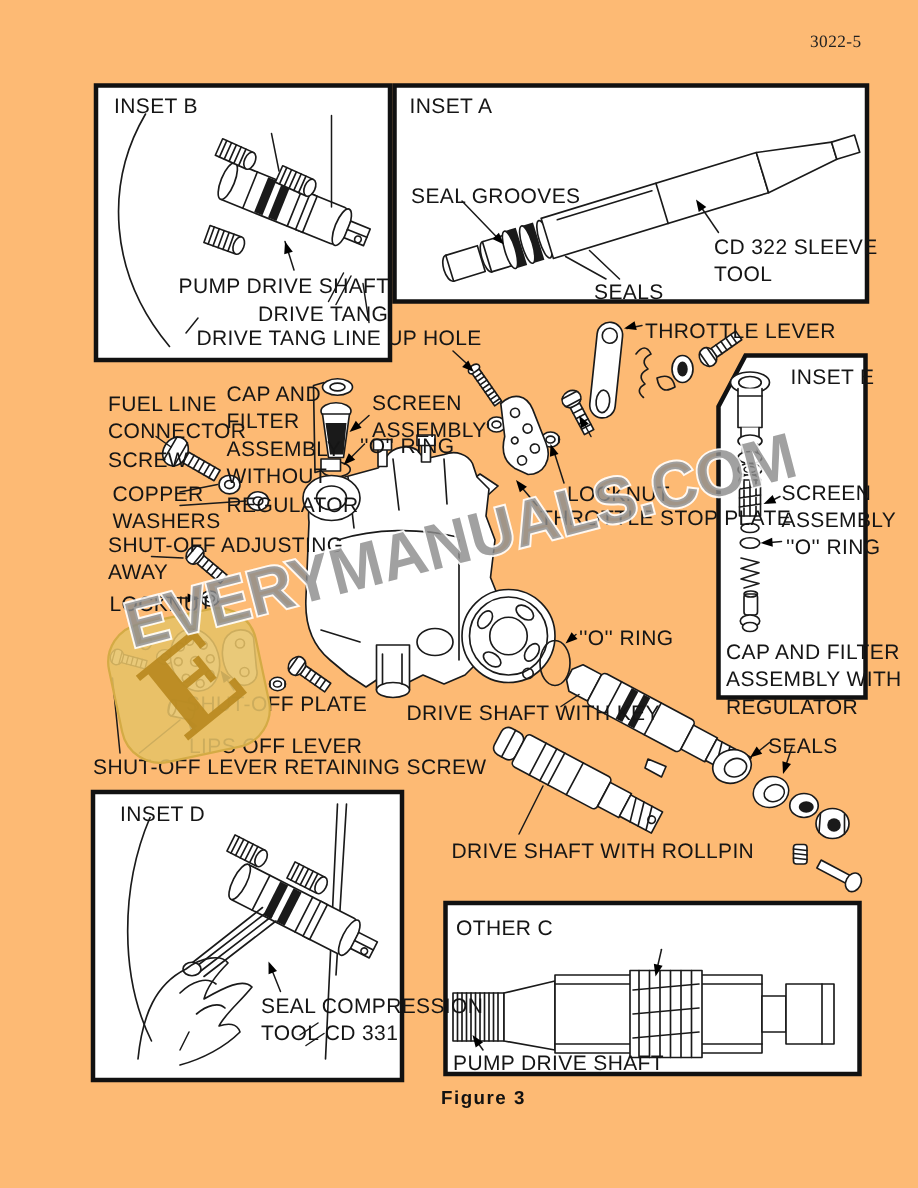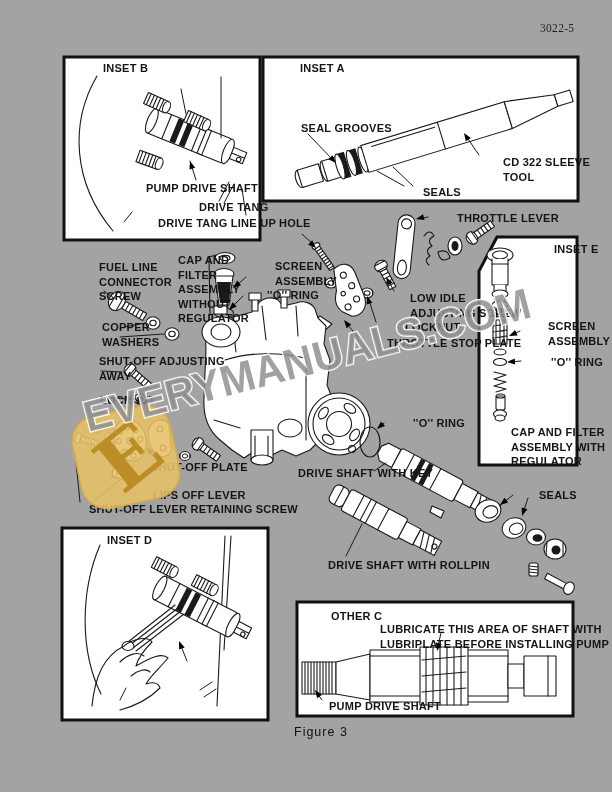--- a/index.html
+++ b/index.html
@@ -1,23 +1,23 @@
 <!DOCTYPE html>
 <html><head>
 <meta charset="utf-8">
 <style>
   html,body{margin:0;padding:0;background:#e8e8e8;}
-  .page{position:relative;width:612px;height:792px;background:#a3a3a3;overflow:hidden;
+  .page{position:relative;width:612px;height:792px;background:#fdba74;overflow:hidden;
         font-family:"Liberation Sans",sans-serif;}
-  .lbl{position:absolute;font-weight:bold;font-size:11px;line-height:1.32;color:#151515;
-       letter-spacing:.25px;white-space:pre-line;z-index:10;margin-left:27px;}
+  .lbl{position:absolute;font-weight:normal;font-size:14px;line-height:1.32;color:#151515;
+       letter-spacing:.25px;white-space:pre-line;z-index:10;}
   .lbl.ctr{text-align:center;}
   .pagenum{position:absolute;left:540px;top:22px;width:60px;font-family:"Liberation Serif",serif;
        font-size:11.5px;color:#222;letter-spacing:.3px;z-index:10;}
-  .figcap{position:absolute;left:294px;top:725px;font-weight:normal;font-size:12.5px;
+  .figcap{position:absolute;left:294px;top:725px;font-weight:bold;font-size:12.5px;
        letter-spacing:1px;color:#111;z-index:10;}
   .art{position:absolute;left:0;top:0;z-index:1;}
   .wm{position:absolute;left:0;top:0;z-index:30;pointer-events:none;}
   .art .n{stroke:#1a1a1a;stroke-width:1.1;fill:none;stroke-linecap:round;stroke-linejoin:round;}
   .art .w{stroke:#1a1a1a;stroke-width:1.1;fill:#ffffff;stroke-linecap:round;stroke-linejoin:round;}
   .art .k{fill:#1a1a1a;stroke:none;}
   .art .ld{stroke:#1a1a1a;stroke-width:1;fill:none;stroke-linecap:round;}
   .art .box{fill:#ffffff;stroke:#111111;stroke-width:3;}
 </style>
 </head>
@@ -417,45 +417,43 @@
 WITHOUT
 REGULATOR</div>
   <div class="lbl" style="left:248px;top:259px">SCREEN
 ASSEMBLY</div>
   <div class="lbl" style="left:240px;top:288px">''O'' RING</div>
   <div class="lbl" style="left:72px;top:260px">FUEL LINE
 CONNECTOR
 SCREW</div>
   <div class="lbl" style="left:75px;top:320px">COPPER
 WASHERS</div>
-  <div class="lbl" style="left:383px;top:291px">LOW IDLE
-ADJUSTING SCREW</div>
   <div class="lbl" style="left:378px;top:320px">LOCKNUT</div>
   <div class="lbl" style="left:360px;top:336px">THROTTLE STOP PLATE</div>
   <div class="lbl" style="left:72px;top:354px">SHUT-OFF ADJUSTING
 AWAY</div>
   <div class="lbl" style="left:73px;top:393px">LOCKNUT</div>
   <div class="lbl" style="left:124px;top:460px">SHUT-OFF PLATE</div>
   <div class="lbl" style="left:126px;top:488px">LIPS OFF LEVER</div>
   <div class="lbl" style="left:62px;top:502px">SHUT-OFF LEVER RETAINING SCREW</div>
   <div class="lbl" style="left:386px;top:416px">''O'' RING</div>
   <div class="lbl" style="left:271px;top:466px">DRIVE SHAFT WITH KEY</div>
   <div class="lbl" style="left:512px;top:488px">SEALS</div>
   <div class="lbl" style="left:301px;top:558px">DRIVE SHAFT WITH ROLLPIN</div>
 
   <div class="lbl" style="left:521px;top:319px">SCREEN
 ASSEMBLY</div>
   <div class="lbl" style="left:524px;top:355px">''O'' RING</div>
   <div class="lbl" style="left:484px;top:425px">CAP AND FILTER
 ASSEMBLY WITH
 REGULATOR</div>
 
-
-  <div class="lbl" style="left:353px;top:622px">LUBRICATE THIS AREA OF SHAFT WITH
-LUBRIPLATE BEFORE INSTALLING PUMP</div>
+  <div class="lbl" style="left:174px;top:661px">SEAL COMPRESSION
+TOOL CD 331</div>
+
   <div class="lbl" style="left:302px;top:699px">PUMP DRIVE SHAFT</div>
 
   <div class="figcap">Figure 3</div>
 
   <svg class="wm" width="612" height="792" viewBox="0 0 612 792">
     <g transform="translate(126,457) rotate(-12)">
       <rect x="-50" y="-47" width="100" height="94" rx="26" fill="#e6c267" fill-opacity="0.88" stroke="#d4ab45" stroke-width="1.5"></rect>
       <text x="-27" y="28" transform="rotate(-27)" font-family="'DejaVu Serif',serif" font-weight="bold" font-size="76" fill="#b8891f" fill-opacity="0.92">E</text>
     </g>
     <text x="0" y="0" transform="translate(88,432) rotate(-14.5)" font-family="'Liberation Sans',sans-serif" font-weight="bold" font-size="43" textLength="460" lengthAdjust="spacingAndGlyphs" fill="#8c8c8c" fill-opacity="0.82" stroke="#ffffff" stroke-opacity="0.9" stroke-width="2.6" paint-order="stroke" id="wm-text">EVERYMANUALS.COM</text>

